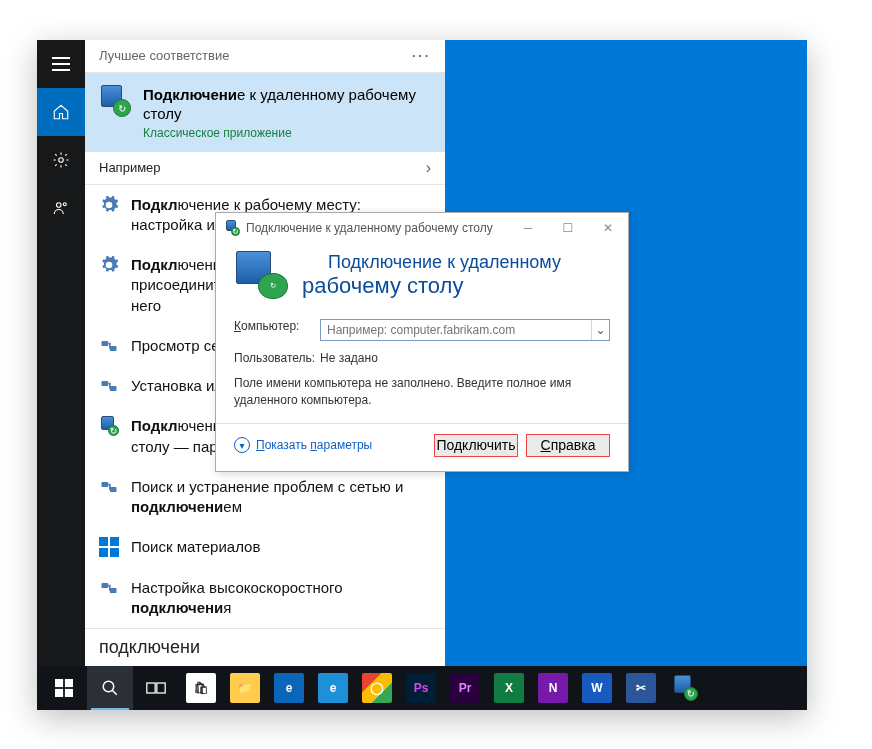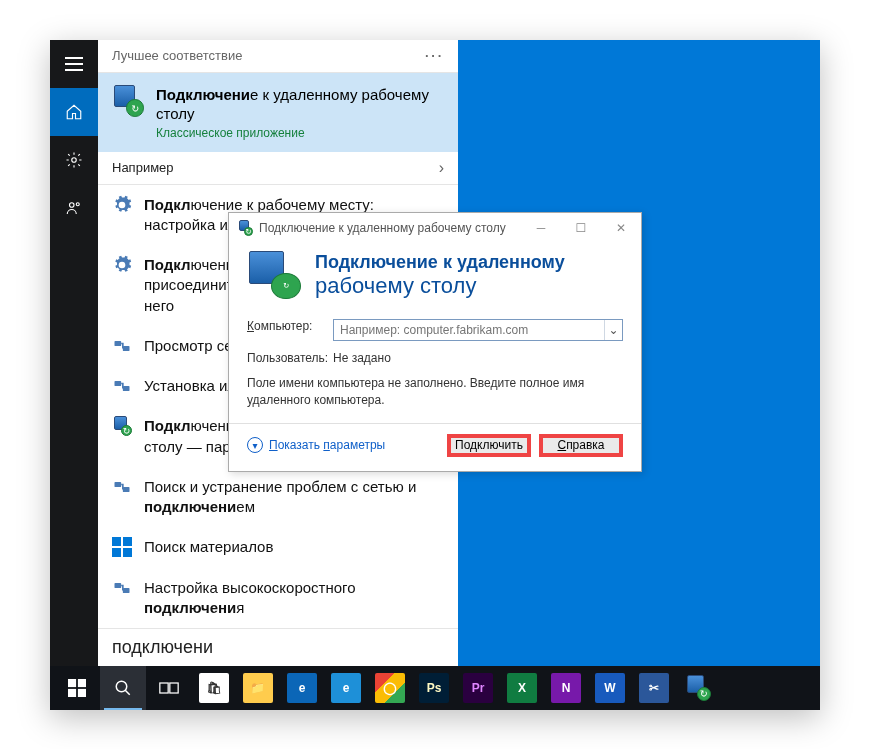--- a/index.html
+++ b/index.html
@@ -1,17 +1,17 @@
 <!DOCTYPE html>
 <html><head>
 <meta charset="utf-8">
 <style>
 * { margin:0; padding:0; box-sizing:border-box; font-family:"Segoe UI",Tahoma,sans-serif; }
 body { background:#fff; width:872px; height:749px; position:relative; overflow:hidden; }
-.frame { position:absolute; left:50px; top:40px; width:770px; height:670px; box-shadow:0 8px 30px rgba(0,0,0,0.25); background:#fff; }
+.frame { position:absolute; left:37px; top:40px; width:770px; height:670px; box-shadow:0 8px 30px rgba(0,0,0,0.25); background:#fff; }
 .desktop { position:absolute; inset:0; background:#0078d7; }
 
 
 .rail { position:absolute; left:0; top:0; width:48px; height:626px; background:#17181a; display:flex; flex-direction:column; }
 .rail-btn { width:48px; height:48px; display:flex; align-items:center; justify-content:center; color:#fff; cursor:pointer; }
 .rail-btn.active { background:#006cbe; }
 .rail-btn svg { width:18px; height:18px; fill:none; stroke:#fff; stroke-width:1.5; }
 .hamburger { display:flex; flex-direction:column; gap:4px; }
 .hamburger span { display:block; width:18px; height:2px; background:#fff; }
 
@@ -41,35 +41,35 @@
 .tb-app .chip { width:30px; height:30px; border-radius:2px; display:flex; align-items:center; justify-content:center; font-size:12px; font-weight:600; color:#fff; }
 
 
 .rdp { position:absolute; left:178px; top:172px; width:414px; background:#fff; border:1px solid #aaa; box-shadow:2px 2px 8px rgba(0,0,0,0.15); z-index:5; font-size:12px; }
 .rdp-titlebar { height:30px; background:#fff; display:flex; align-items:center; padding-left:8px; font-size:12px; color:#555; }
 .rdp-titlebar .t-icon { width:16px; height:16px; margin-right:6px; }
 .rdp-win-btns { margin-left:auto; display:flex; }
 .rdp-win-btns div { width:40px; height:30px; display:flex; align-items:center; justify-content:center; color:#888; cursor:pointer; font-family:sans-serif; }
 .rdp-header { display:flex; align-items:center; gap:14px; padding:8px 18px 14px; }
 .rdp-header-text { font-size:18px; color:#0a4e9b; }
-.rdp-header-text .l1 { font-weight:700; }
+.rdp-header-text .l1 { font-weight:400;margin-left:26px; }
 .rdp-header-text .l2 { font-weight:400; font-size:22px; }
 .rdp-body { padding:6px 18px 0; color:#333; }
 .rdp-row { display:flex; margin-bottom:10px; }
 .rdp-label { width:86px; }
 .rdp-label u { text-decoration:underline; }
 .rdp-combo { flex:1; display:flex; border:1px solid #7a9ac0; height:22px; background:#fff; }
 .rdp-combo input { flex:1; border:none; outline:none; padding:0 6px; font-size:12px; color:#888; }
 .rdp-combo .arrow { width:18px; display:flex; align-items:center; justify-content:center; color:#555; border-left:1px solid #cfd8e3; cursor:pointer; }
 .rdp-info { color:#333; line-height:1.4; margin:10px 0 14px; }
 .rdp-footer { display:flex; align-items:center; padding:10px 18px 14px; border-top:1px solid #e0e0e0; }
 .rdp-show { color:#1060c9; cursor:pointer; display:flex; align-items:center; gap:6px; }
 .circle-arrow { width:16px; height:16px; border:1px solid #1060c9; border-radius:50%; display:flex; align-items:center; justify-content:center; font-size:10px; color:#1060c9; }
 .rdp-btns { margin-left:auto; display:flex; gap:8px; }
-.rdp-btns button { min-width:84px; height:23px; border:4px solid #ef4444; background:#eaeaea; font-size:12px; cursor:pointer; }
+.rdp-btns button { min-width:84px; height:23px; border:1px solid #ef4444; background:#eaeaea; font-size:14px; cursor:pointer; }
 .rdp-btns button u { text-decoration:underline; }
 
 
 .rdp-glyph { width:100%; height:100%; position:relative; }
 .rdp-glyph .screen { position:absolute; left:2px; top:0; width:65%; height:68%; background:linear-gradient(#4a90d9,#1b5fa8); border:1px solid #2a4a78; border-radius:2px; }
 .rdp-glyph .arrow-c { position:absolute; right:0; bottom:0; width:55%; height:55%; background:#2ea44f; border-radius:50%; border:1px solid #1c7a38; display:flex; align-items:center; justify-content:center; color:#fff; font-size:60%; }
 .settings-glyph svg { width:100%; height:100%; fill:#4a7bb5; }
 </style>
 </head>
 <body>
@@ -282,21 +282,21 @@
   <div class="tb-app">
         <div class="chip" style="background:#0b66b7">e</div>
       </div>
   <div class="tb-app">
         <div class="chip" style="background:#1e90d8">e</div>
       </div>
   <div class="tb-app">
         <div class="chip" style="background:linear-gradient(135deg,#ea4335 33%,#fbbc05 33% 66%,#34a853 66%);">◯</div>
       </div>
   <div class="tb-app">
-        <div class="chip" style="background:#001e36;color:#fef9c3">Ps</div>
+        <div class="chip" style="background:#001e36;color:#d946ef">Ps</div>
       </div>
   <div class="tb-app">
         <div class="chip" style="background:#2a003f;color:#e085ff">Pr</div>
       </div>
   <div class="tb-app">
         <div class="chip" style="background:#107c41">X</div>
       </div>
   <div class="tb-app">
         <div class="chip" style="background:#7719aa">N</div>
       </div>

